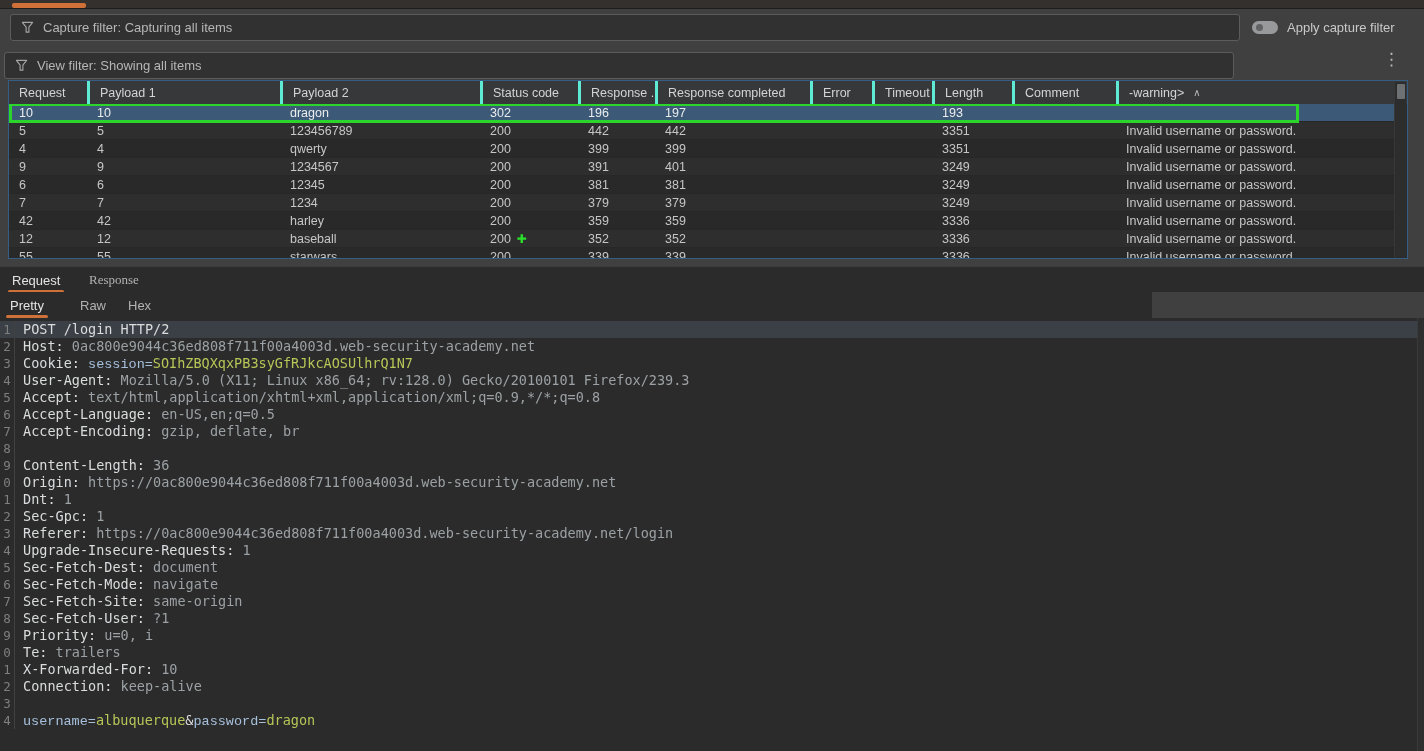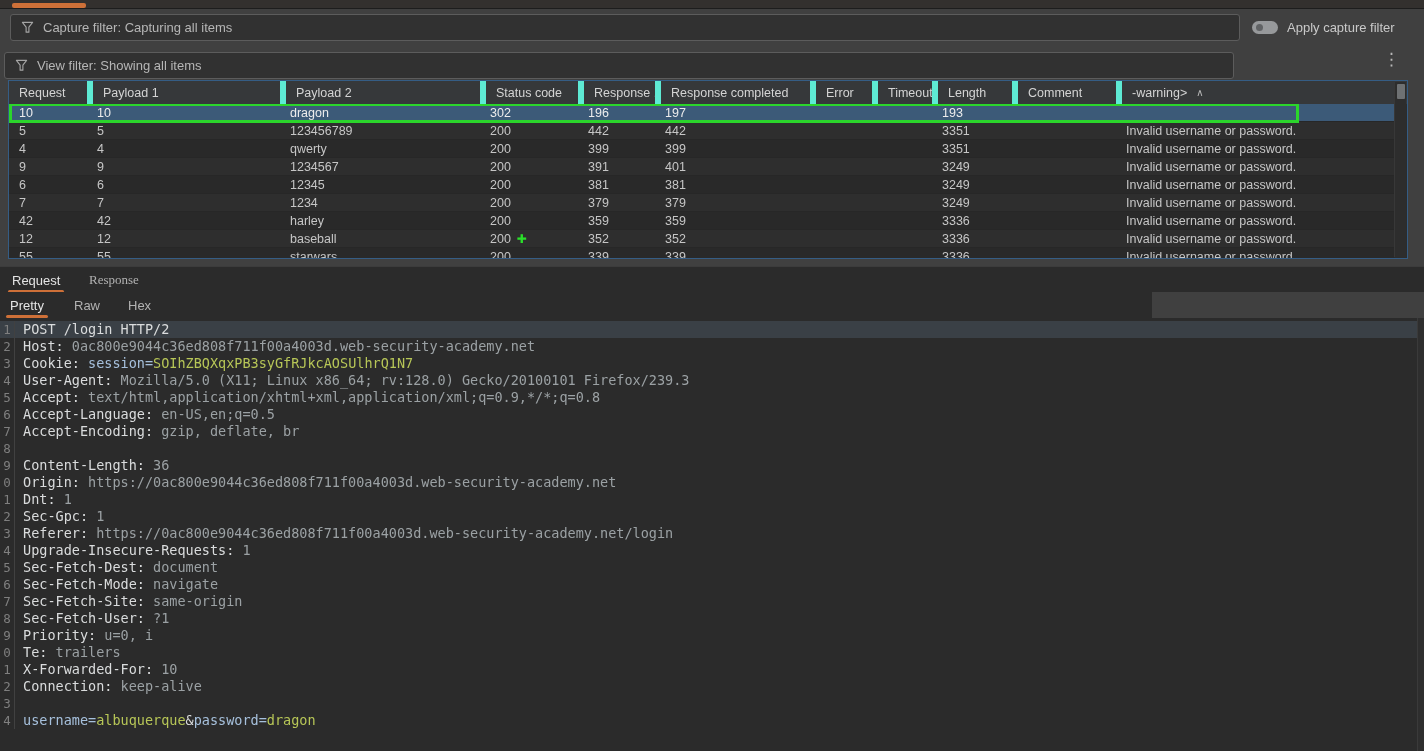--- a/index.html
+++ b/index.html
@@ -23,21 +23,21 @@
   .toggle-label { position:absolute; top:20px; left:1287px; font-size:13px; color:#c9c9c9; }
 
   .kebab { position:absolute; color:#b8b8b8; font-size:17px; line-height:1; letter-spacing:0; cursor:pointer; }
   .kebab.view-k { left:1383px; top:51px; }
   .kebab.msg-k { left:1398px; top:271px; }
 
   
   .twrap { position:absolute; left:8px; top:80px; width:1400px; height:179px; border:1px solid #355d85; background:#2c2c2c; overflow:hidden; }
   .thead, .tr { display:grid; grid-template-columns:78px 193px 200px 98px 77px 155px 62px 60px 80px 104px minmax(0,1fr); }
   .thead { height:23px; background:#36383a; color:#d4d4d4; font-size:12.5px; position:relative; z-index:1; margin-right:0; }
-  .th { display:flex; align-items:center; padding-left:10px; border-left:6px solid #5eead4; white-space:nowrap; overflow:hidden; }
+  .th { display:flex; align-items:center; padding-left:10px; border-left:3px solid #5eead4; white-space:nowrap; overflow:hidden; }
   .th:first-child { border-left:none; }
   .sort { margin-left:9px; font-size:10px; color:#b8b8b8; }
   .tbody { position:absolute; top:23px; left:0; width:1385px; bottom:0; overflow:hidden; }
   .tr { height:18px; background:#2e2e2e; color:#c6c6c6; font-size:12.5px; position:relative; border-bottom:1px solid #272727; cursor:default; }
   .tr.alt { background:#292929; }
   .tr.sel { background:#3c5a78; color:#ececec; }
   .td { display:flex; align-items:center; padding-left:10px; white-space:nowrap; overflow:hidden; }
   .plus { color:#2ae02a; font-size:12px; margin-left:6px; line-height:1; }
   .selbox { position:absolute; left:0; top:-1px; width:1290px; height:20px; border:3px solid #2bd52b; pointer-events:none; z-index:2; }
   .vscroll { position:absolute; right:1px; top:1px; bottom:1px; width:12px; background:#2d2d2d; border-left:1px solid #383838; z-index:3; }
@@ -56,21 +56,21 @@
 
   
   .editor { position:absolute; top:318px; left:0; width:1424px; bottom:0; background:#2b2b2b;
             font-family:"DejaVu Sans Mono", monospace; font-size:13.5px; padding-top:3px; cursor:text; }
   .line { display:flex; height:17px; line-height:17px; white-space:pre; }
   .line.cur { background:#3a4046; }
   .ln { flex:none; width:15px; text-align:center; color:#7f7f7f; font-size:12.5px; border-right:1px solid #414141; }
   .codeseg { padding-left:8px; }
   .w { color:#dadcdd; }
   .g { color:#9ba1a4; }
-  .b { color:#a6c0dc; }
+  .b { color:#a6c0dc;font-family:Liberation Mono, monospace; }
   .v { color:#b7c657; }
   .etrack { position:absolute; top:318px; right:0; width:7px; bottom:0; background:#2e2e2e; border-left:1px solid #3a3a3a; }
 </style>
 </head>
 <body>
 
 <div class="screen">
 
   <div class="topstrip">
     <div class="toptab-underline"></div>
@@ -465,21 +465,21 @@
       <span>Response</span>
     </div>
     <div class="kebab msg-k">⋮</div>
   </div>
 
   <div class="vtabs">
     <div class="mtab active" style="left:10px;">
       <span>Pretty</span>
       <div class="tabline"></div>
     </div>
-    <div class="mtab" style="left:74px;text-align:right;">
+    <div class="mtab" style="left:80px;text-align:right;">
       <span>Raw</span>
     </div>
     <div class="mtab" style="left:128px;">
       <span>Hex</span>
     </div>
   </div>
   <div class="vicons">
     
     
     

